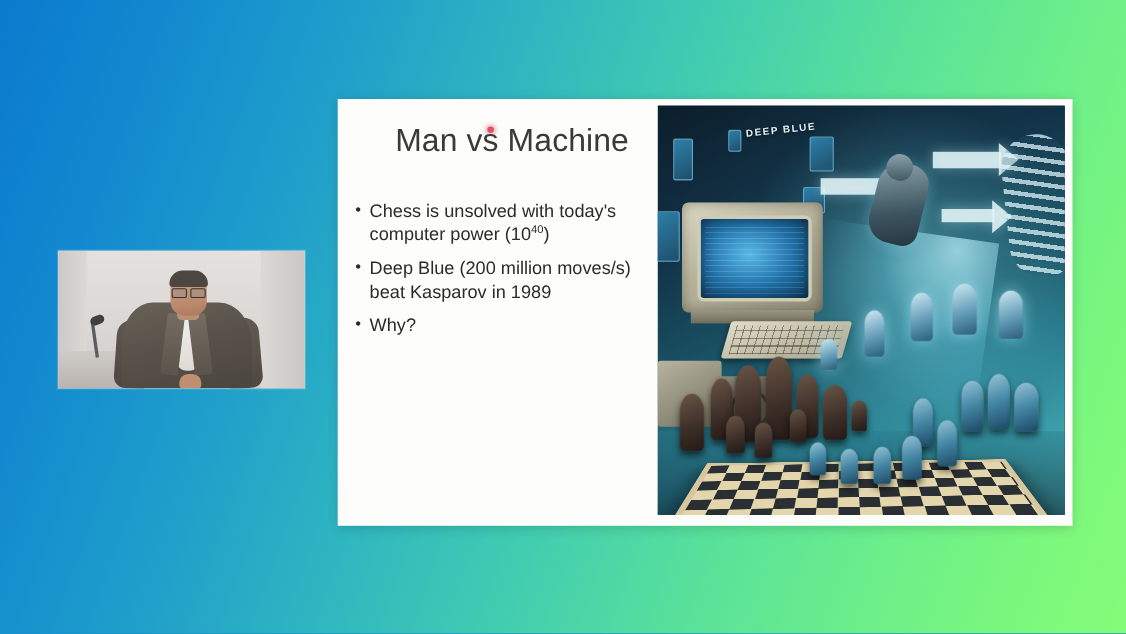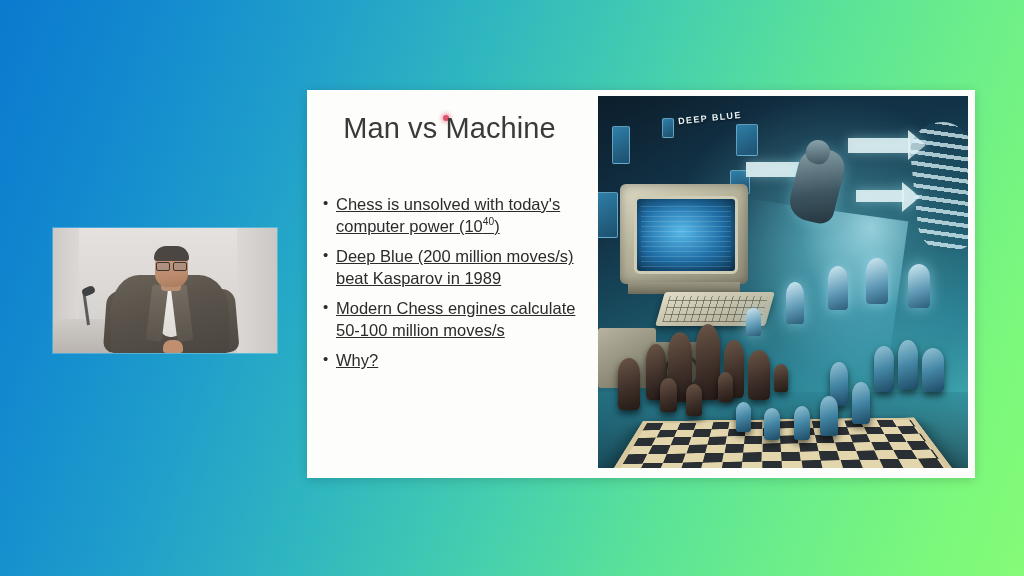--- a/index.html
+++ b/index.html
@@ -183,47 +183,46 @@
     left: 307px;
     top: 90px;
     width: 668px;
     height: 388px;
     background: #fdfefb;
     box-shadow: 0 2px 10px rgba(0,0,0,0.16);
     overflow: hidden;
   }
   #slide-title {
     position: absolute;
-    left: 0; top: 22px;
+    left: 16px; top: 22px;
     width: 285px;
     text-align: center;
     font-size: 29px;
     font-weight: 400;
     color: #3a3a3a;
     letter-spacing: 0.1px;
   }
   #laser-dot {
     position: absolute;
     left: 136px; top: 25px;
     width: 6px; height: 6px;
     border-radius: 50%;
     background: #e0536a;
     box-shadow: 0 0 4px 2px rgba(224,83,106,0.45);
   }
   #slide-bullets {
     position: absolute;
-    left: 15px; top: 104px;
+    left: 15px; top: 92px;
     width: 272px;
     margin: 0;
     padding: 0;
     list-style: none;
     color: #2b2b2b;
     font-size: 16.5px;
     line-height: 1.30;
-    text-decoration: underline;
   }
   #slide-bullets li {
     position: relative;
     padding-left: 14px;
     margin-bottom: 9px;
   }
   #slide-bullets li::before {
     content: "\2022";
     position: absolute;
     left: 1px; top: -1px;
@@ -456,23 +455,20 @@
     <div id="slide-title">Man vs Machine</div>
 
     <ul id="slide-bullets">
       <li>
         <span>Chess is unsolved with today's computer power (10</span><sup>40</sup><span>)</span>
       </li>
       <li>
         <span>Deep Blue (200 million moves/s) beat Kasparov in 1989</span>
       </li>
       <li>
-        <span>Modern Chess engines calculate 50-100 million moves/s</span>
-      </li>
-      <li>
         <span>Why?</span>
       </li>
     </ul>
 
     <div id="slide-illustration">
       <div class="ill-sky"></div>
       <div class="circuit-dark"></div>
       <div class="circuit"></div>
 
       <div class="chip" style="left:14px;top:30px;width:16px;height:36px;"></div>

